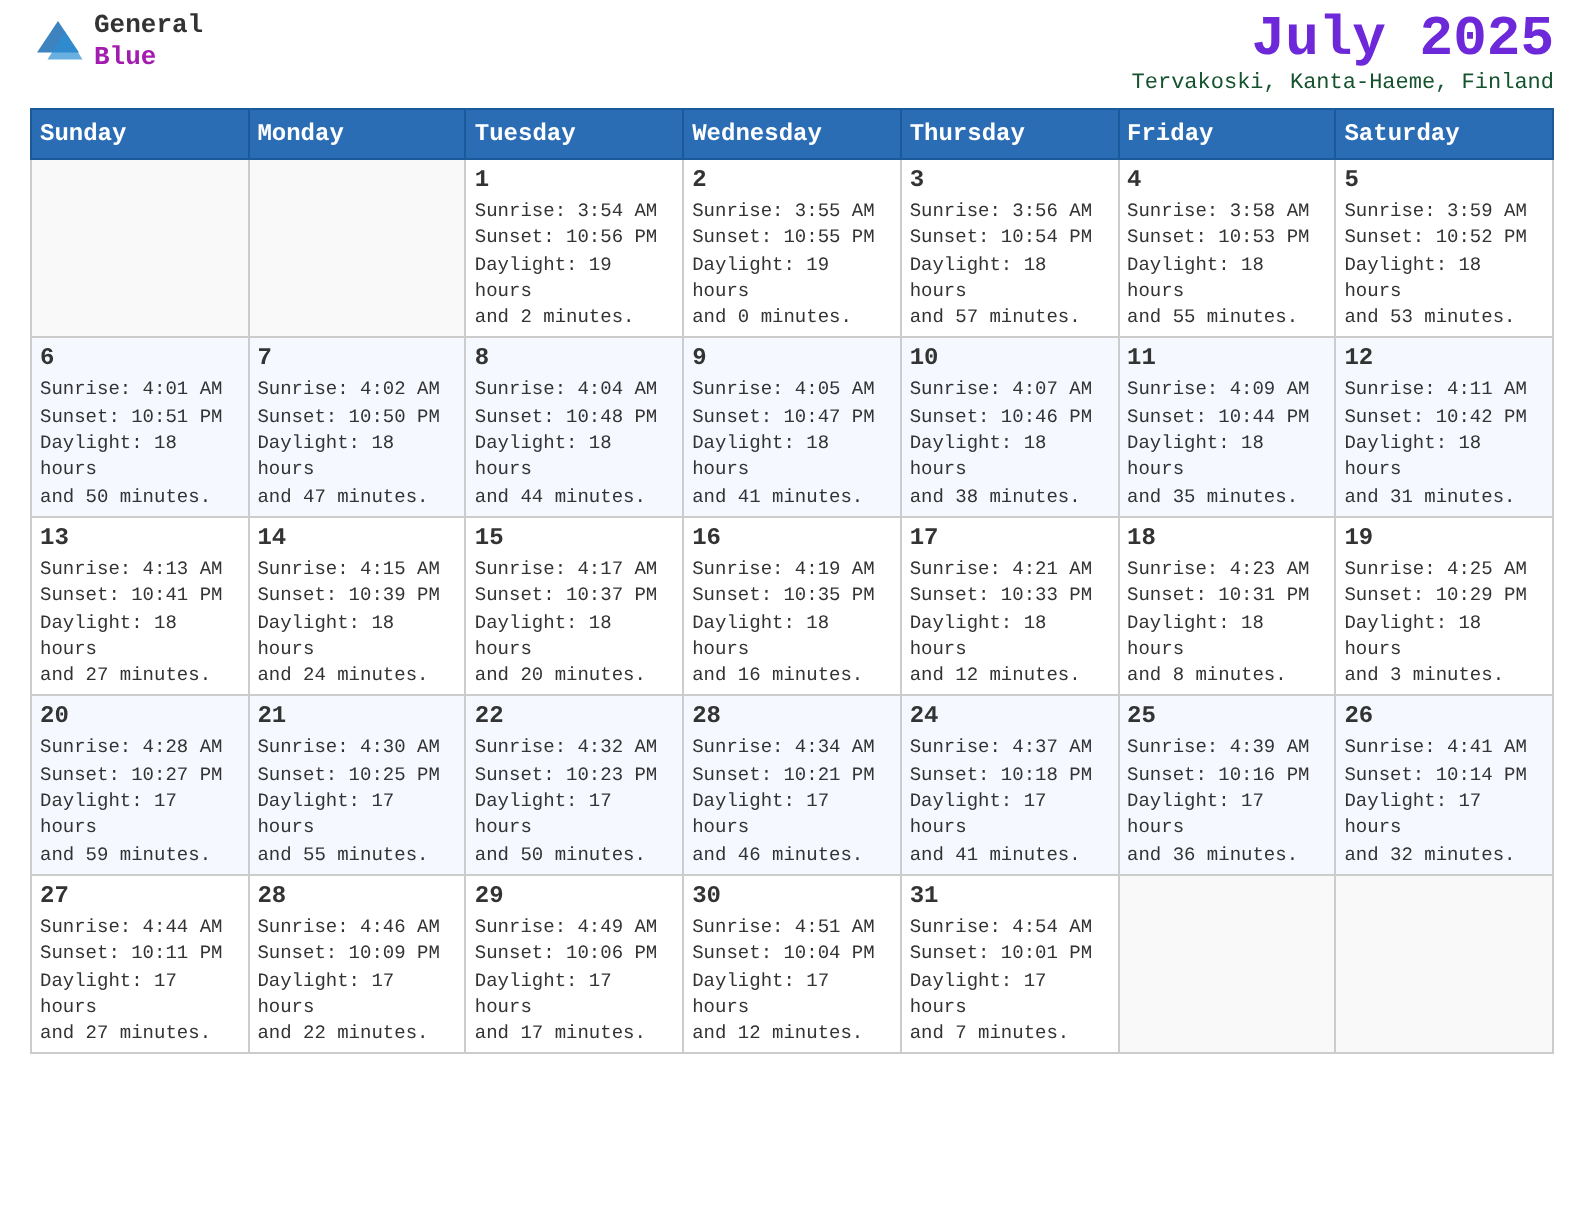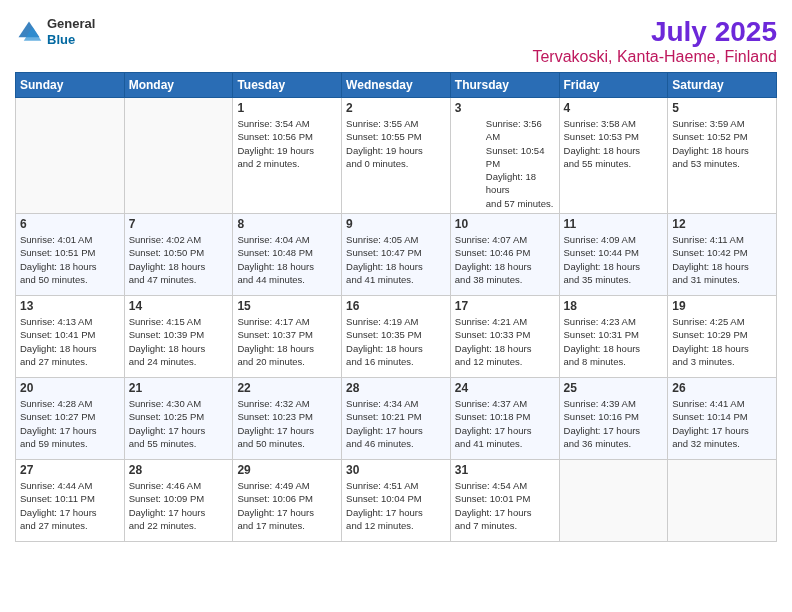--- a/index.html
+++ b/index.html
@@ -7,57 +7,58 @@
       font-family: Arial, sans-serif;
       background: #fff;
       width: 792px;
       height: 612px;
       overflow: hidden;
     }
     .page {
       width: 792px;
       height: 544px;
       background: #fff;
-      padding: 16px 15px;
+      padding: 5px 15px;
+      font-family: Liberation Mono, monospace;
     }
     .header {
       display: flex;
       justify-content: space-between;
       align-items: flex-start;
       margin-bottom: 6px;
     }
     .logo {
       display: flex;
       align-items: center;
       gap: 4px;
     }
     .logo-text {
       display: flex;
       flex-direction: column;
       font-size: 13px;
       font-weight: bold;
       line-height: 1.2;
     }
     .logo-general { color: #333; }
-    .logo-blue { color: #0369a1; }
+    .logo-blue { color: #a21caf; }
     .logo-icon {
       width: 28px;
       height: 28px;
     }
     .title-block {
       text-align: right;
     }
     .month-title {
       font-size: 28px;
       font-weight: bold;
       color: #6d28d9;
     }
     .location {
-      font-size: 16px;
-      color: #be185d;
+      font-size: 11px;
+      color: #14532d;
     }
     .calendar {
       width: 100%;
       border-collapse: collapse;
       table-layout: fixed;
     }
     .calendar thead tr th {
       background: #2a6db5;
       color: #fff;
       font-size: 12px;
@@ -139,21 +140,21 @@
           </td>
           <td>
             <span class="day-number">2</span>
             <div class="day-detail" style="white-space: pre-line;">Sunrise: 3:55 AM
 Sunset: 10:55 PM
 Daylight: 19 hours
 and 0 minutes.</div>
           </td>
           <td>
             <span class="day-number">3</span>
-            <div class="day-detail" style="white-space: pre-line; margin-left: 31px;">Sunrise: 3:56 AM
+            <div class="day-detail" style="white-space: pre-line;">Sunrise: 3:56 AM
 Sunset: 10:54 PM
 Daylight: 18 hours
 and 57 minutes.</div>
           </td>
           <td>
             <span class="day-number">4</span>
             <div class="day-detail" style="white-space: pre-line;">Sunrise: 3:58 AM
 Sunset: 10:53 PM
 Daylight: 18 hours
 and 55 minutes.</div>

